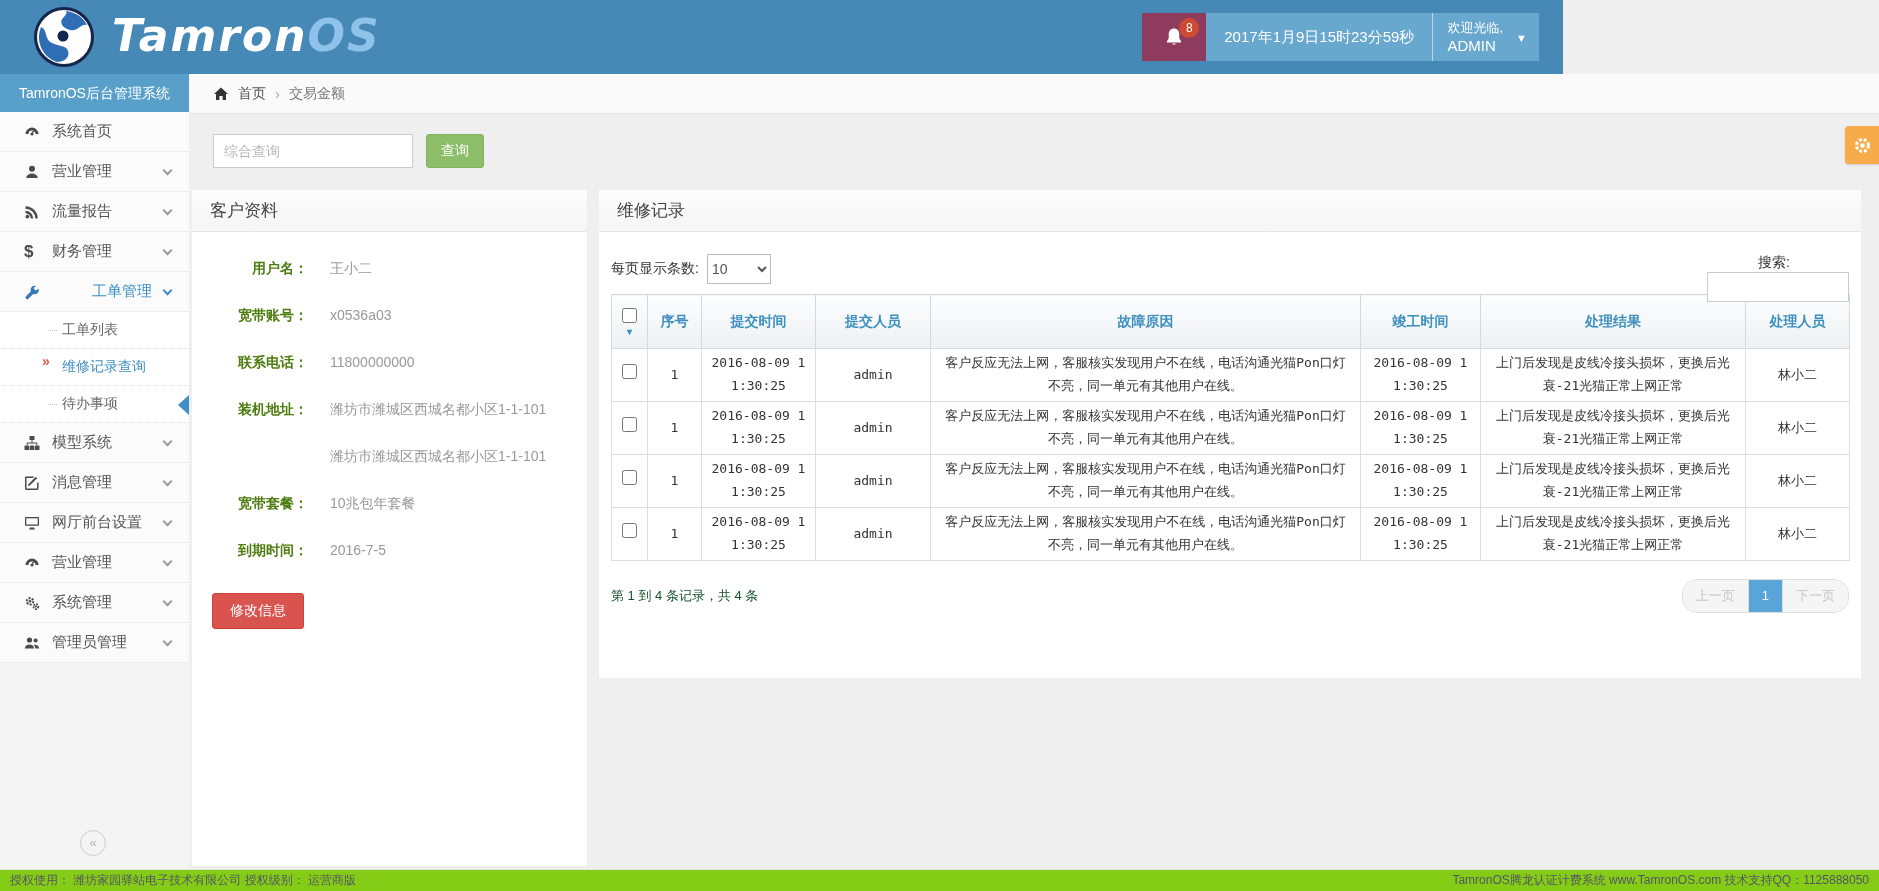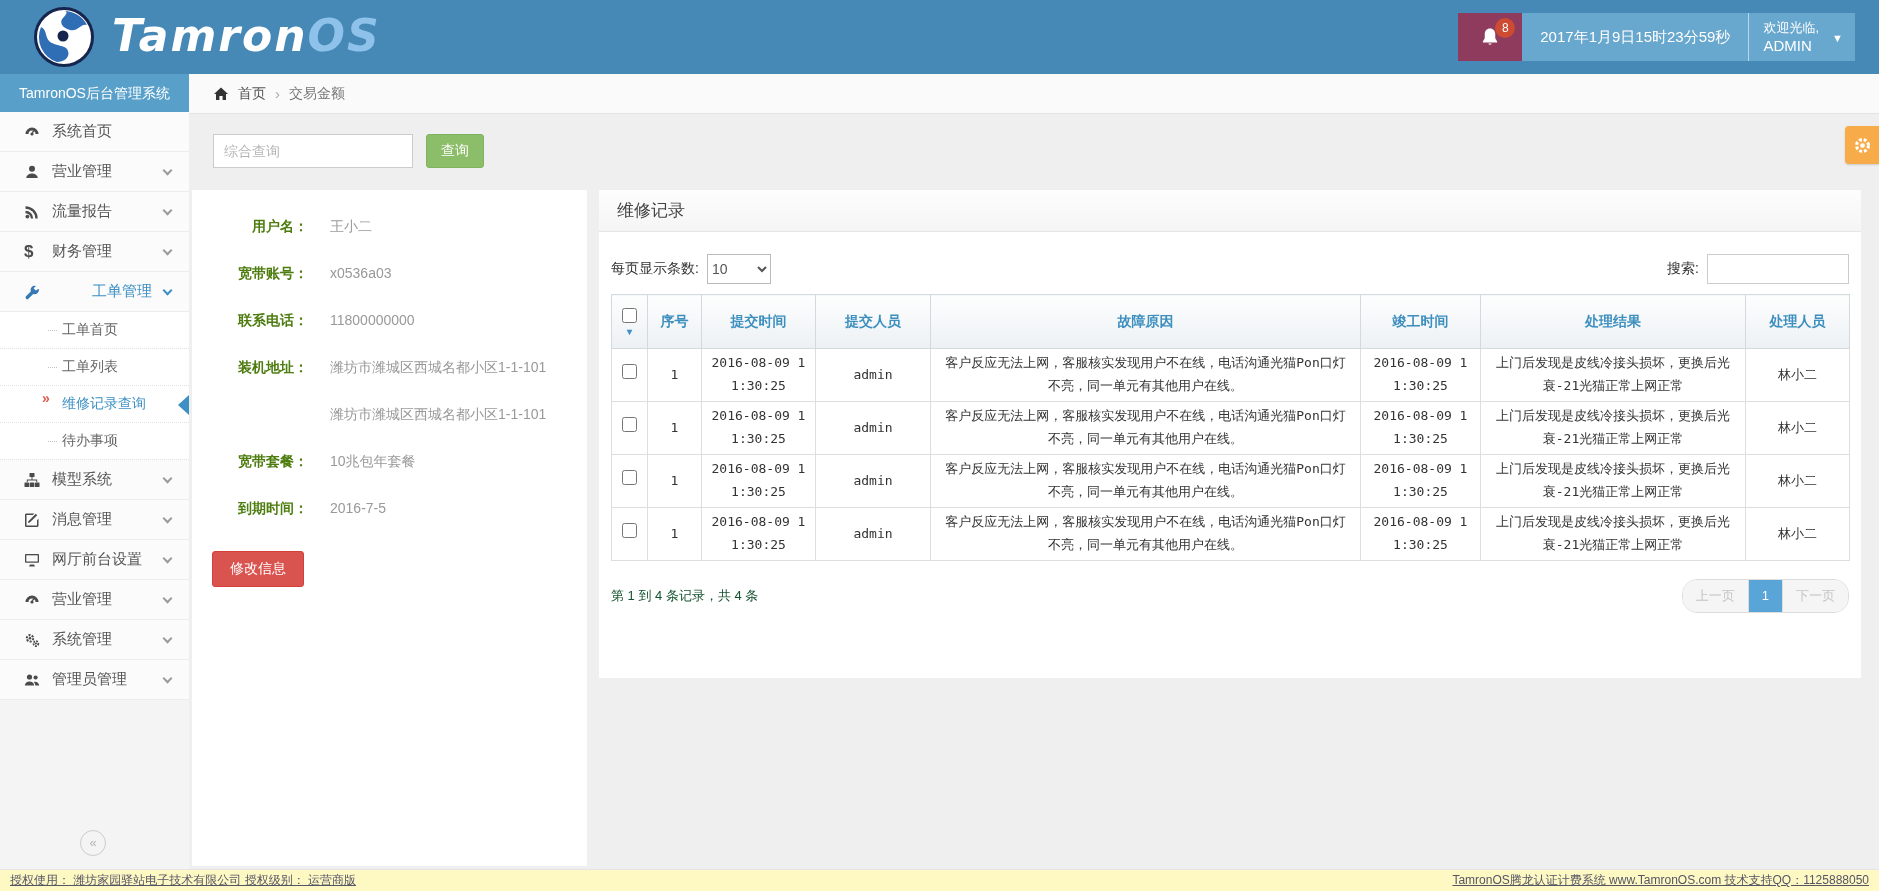--- a/index.html
+++ b/index.html
@@ -1,21 +1,21 @@
 <!DOCTYPE html>
 <html><head>
 <meta charset="utf-8">
 <style>
   * { box-sizing: border-box; margin:0; padding:0; }
   html,body { width:1879px; height:891px; }
   body { position:relative; background:#efefef; font-family:"Liberation Sans",sans-serif; overflow:hidden; }
   svg { display:block; }
 
   
-  #topbar { position:absolute; left:0; top:0; width:1879px; height:74px; background:#4789b6; z-index:5; }
+  #topbar { position:absolute; left:0; top:0; width:1563px; height:74px; background:#4789b6; z-index:5; }
   .logo-globe { position:absolute; left:32px; top:5px; width:64px; height:64px; }
   .logo-text { position:absolute; left:112px; top:10px; font-family:"DejaVu Sans",sans-serif; font-style:italic; font-weight:bold; font-size:44px; color:#fff; letter-spacing:2px; }
   .logo-text .accent { color:#8ec2ea; }
   .hdr-right { position:absolute; right:24px; top:13px; height:48px; display:flex; align-items:stretch; }
   .notif-block { width:64px; background:#8e3b5e; position:relative; display:flex; align-items:center; justify-content:center; cursor:pointer; }
   .notif-badge { position:absolute; top:5px; right:7px; width:20px; height:20px; border-radius:50%; background:#cd4a33; color:#fff; font-size:12px; line-height:20px; text-align:center; }
   .date-block { background:#68a7ce; color:#fff; font-size:15px; display:flex; align-items:center; padding:0 18px; }
   .welcome-block { background:#68a7ce; border-left:1px solid rgba(255,255,255,.55); color:#fff; padding:6px 36px 6px 14px; position:relative; cursor:pointer; }
   .welcome-block .l1 { font-size:13px; line-height:17px; }
   .welcome-block .l2 { font-size:15px; line-height:19px; }
@@ -61,40 +61,40 @@
   .cust-body { padding:26px 12px 0 20px; }
   .crow { display:flex; margin-bottom:27px; font-size:14px; line-height:20px; }
   .crow .lbl { width:96px; text-align:right; color:#4d7c0f; font-weight:bold; flex:none; }
   .crow .val { margin-left:22px; color:#999; }
   .edit-btn { margin:6px 0 0 0; padding:8px 17px; background:#d9534f; border:1px solid #d43f3a; border-radius:3px; color:#fff; font-size:14px; cursor:pointer; font-family:inherit; }
 
   
   .rp-controls { position:relative; height:62px; }
   .pagesize-wrap { position:absolute; left:12px; top:22px; display:flex; align-items:center; font-size:14px; color:#333; }
   .pagesize-select { margin-left:8px; width:64px; height:30px; font-size:14px; color:#555; border:1px solid #bbb; background:#fff; font-family:inherit; }
-  .rsearch-wrap { position:absolute; right:12px; top:22px; display:flex; align-items:center; font-size:14px; color:#333; }
+  .rsearch-wrap { position:absolute; right:12px; top:22px; display:flex; align-items:center; font-size:14px; color:#333;flex-direction:column; }
   .rsearch-input { margin-left:8px; width:142px; height:30px; border:1px solid #ccc; background:#fff; padding:0 8px; font-size:13px; font-family:inherit; }
 
   table.rep { border-collapse:collapse; table-layout:fixed; margin:0 12px; width:1238px; }
   table.rep th { height:54px; background:linear-gradient(#fdfefe,#edf1f4); color:#3d8fbf; font-size:14px; font-weight:bold; border:1px solid #d3dade; text-align:center; }
   table.rep td { height:53px; border:1px solid #dedede; text-align:center; font-size:13px; color:#333; font-family:"DejaVu Sans Mono",monospace; padding:2px 8px; line-height:1.75; }
   .col-chk{width:36px;} .col-seq{width:54px;} .col-time{width:114px;} .col-user{width:115px;} .col-fault{width:430px;} .col-done{width:120px;} .col-result{width:265px;} .col-handler{width:104px;}
   td.wrapnum { word-break:break-all; padding:2px 9px; }
   .th-caret { display:block; color:#3d8fc4; font-size:10px; line-height:8px; margin-top:2px; }
   input[type=checkbox]{ width:15px; height:15px; }
 
   .rp-footer { position:relative; height:60px; margin-top:18px; }
   .rp-summary { position:absolute; left:12px; top:8px; font-size:13px; color:#14532d; }
   .pager { position:absolute; right:12px; top:0; display:flex; border:1px solid #ddd; border-radius:15px; overflow:hidden; }
   .pager .pg { height:32px; line-height:32px; padding:0 13px; font-size:13px; background:#f5f5f5; color:#c5c5c5; border-left:1px solid #ddd; cursor:pointer; }
   .pager .pg:first-child { border-left:none; }
   .pager .pg.cur { background:#5aa5d8; color:#fff; }
 
   
-  #footer { position:absolute; left:0; top:869px; width:1879px; height:22px; background:#fef9c3; border-top:1px solid #e5e5e5; display:flex; justify-content:space-between; align-items:center; padding:0 10px; font-size:12px; color:#556;text-decoration:underline; }
+  #footer { position:absolute; left:0; top:869px; width:1879px; height:22px; background:#84cc16; border-top:1px solid #e5e5e5; display:flex; justify-content:space-between; align-items:center; padding:0 10px; font-size:12px; color:#556; }
 </style>
 </head>
 <body>
 
 <div id="topbar">
   <div class="logo-globe">
     <svg viewBox="0 0 64 64" width="64" height="64">
       <circle cx="32" cy="32" r="28.5" fill="#fff" stroke="#16254e" stroke-width="3"></circle>
       <path fill="#2f6db5" d="M32 6a26 26 0 0 1 23 14c-6-2-9 7-17 5s-11-8-7-12 5-7 1-7z"></path>
       <path fill="#2f6db5" d="M9 22c7 3 3 12 11 16s14 2 16 8-3 11-11 11A26 26 0 0 1 9 22z"></path>
@@ -171,24 +171,20 @@
     <span class="mi-icon">
       <svg viewBox="0 0 16 16" width="16" height="16" fill="currentColor">
           <path d="M14.8 4.7a4.3 4.3 0 0 1-5.6 5.2l-4.8 4.8a1.7 1.7 0 0 1-2.4-2.4l4.8-4.8a4.3 4.3 0 0 1 5.2-5.6L9.6 4.3l2.1 2.1z"></path>
         </svg>
     </span>
     <span>工单管理</span>
       <span class="chev"></span>
   </div>
 
   <div class="submenu">
-    <div class="sub-item">
-      <span class="sub-mark"></span>
-      <span>工单首页</span>
-    </div>
     <div class="sub-item">
       <span class="sub-mark"></span>
       <span>工单列表</span>
     </div>
     <div class="sub-item active">
       <span class="sub-mark">»</span>
       <span>维修记录查询</span>
     </div>
     <div class="sub-item">
       <span class="sub-mark"></span>
@@ -291,20 +287,21 @@
 <div class="gear-btn">
   <span>
     <svg viewBox="0 0 16 16" width="19" height="19">
         <circle cx="8" cy="8" r="5" fill="none" stroke="#fff" stroke-width="2.6" stroke-dasharray="2.4 1.6"></circle>
         <circle cx="8" cy="8" r="2" fill="#fff"></circle>
       </svg>
   </span>
 </div>
 
 <div class="panel" id="panel-customer">
+  <div class="panel-hd">客户资料</div>
   <div class="cust-body">
     <div class="crow">
       <span class="lbl">用户名：</span>
       <span class="val">王小二</span>
     </div>
     <div class="crow">
       <span class="lbl">宽带账号：</span>
       <span class="val">x0536a03</span>
     </div>
     <div class="crow">

